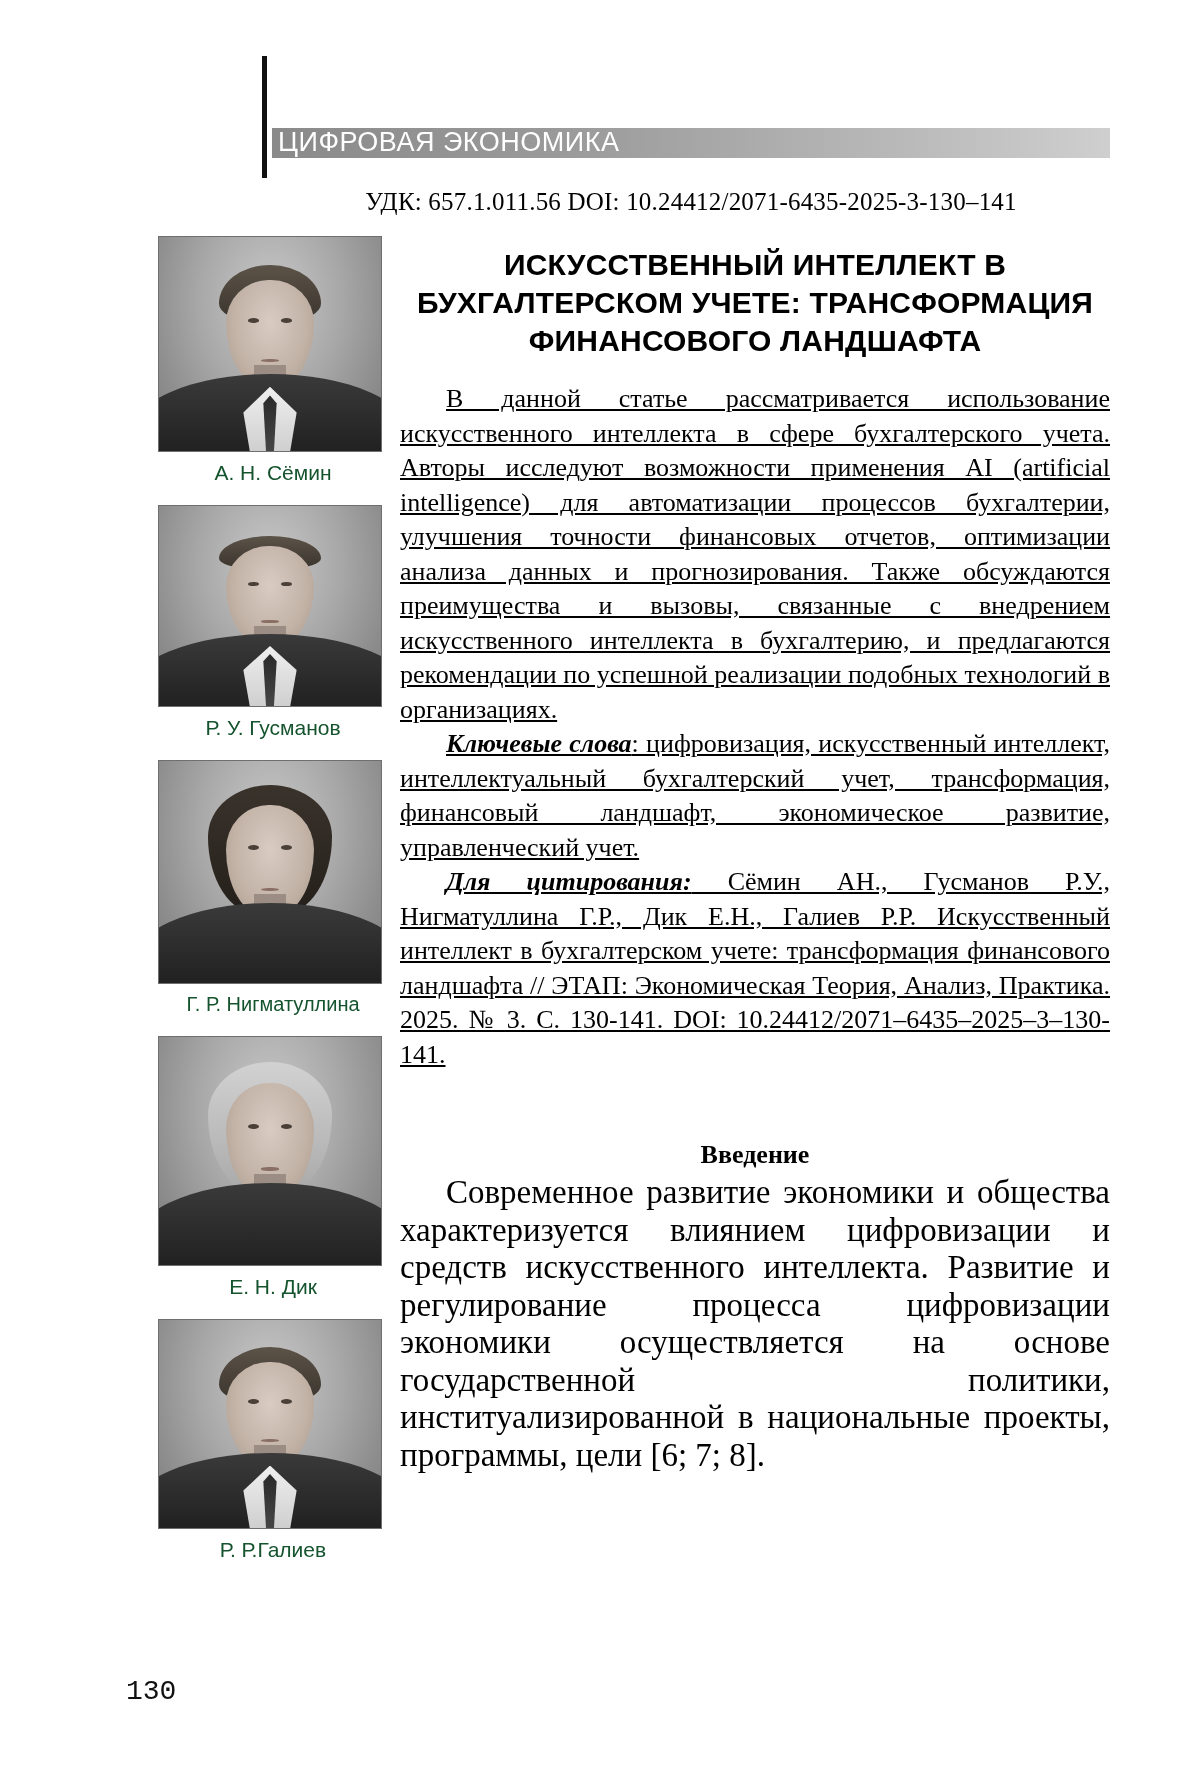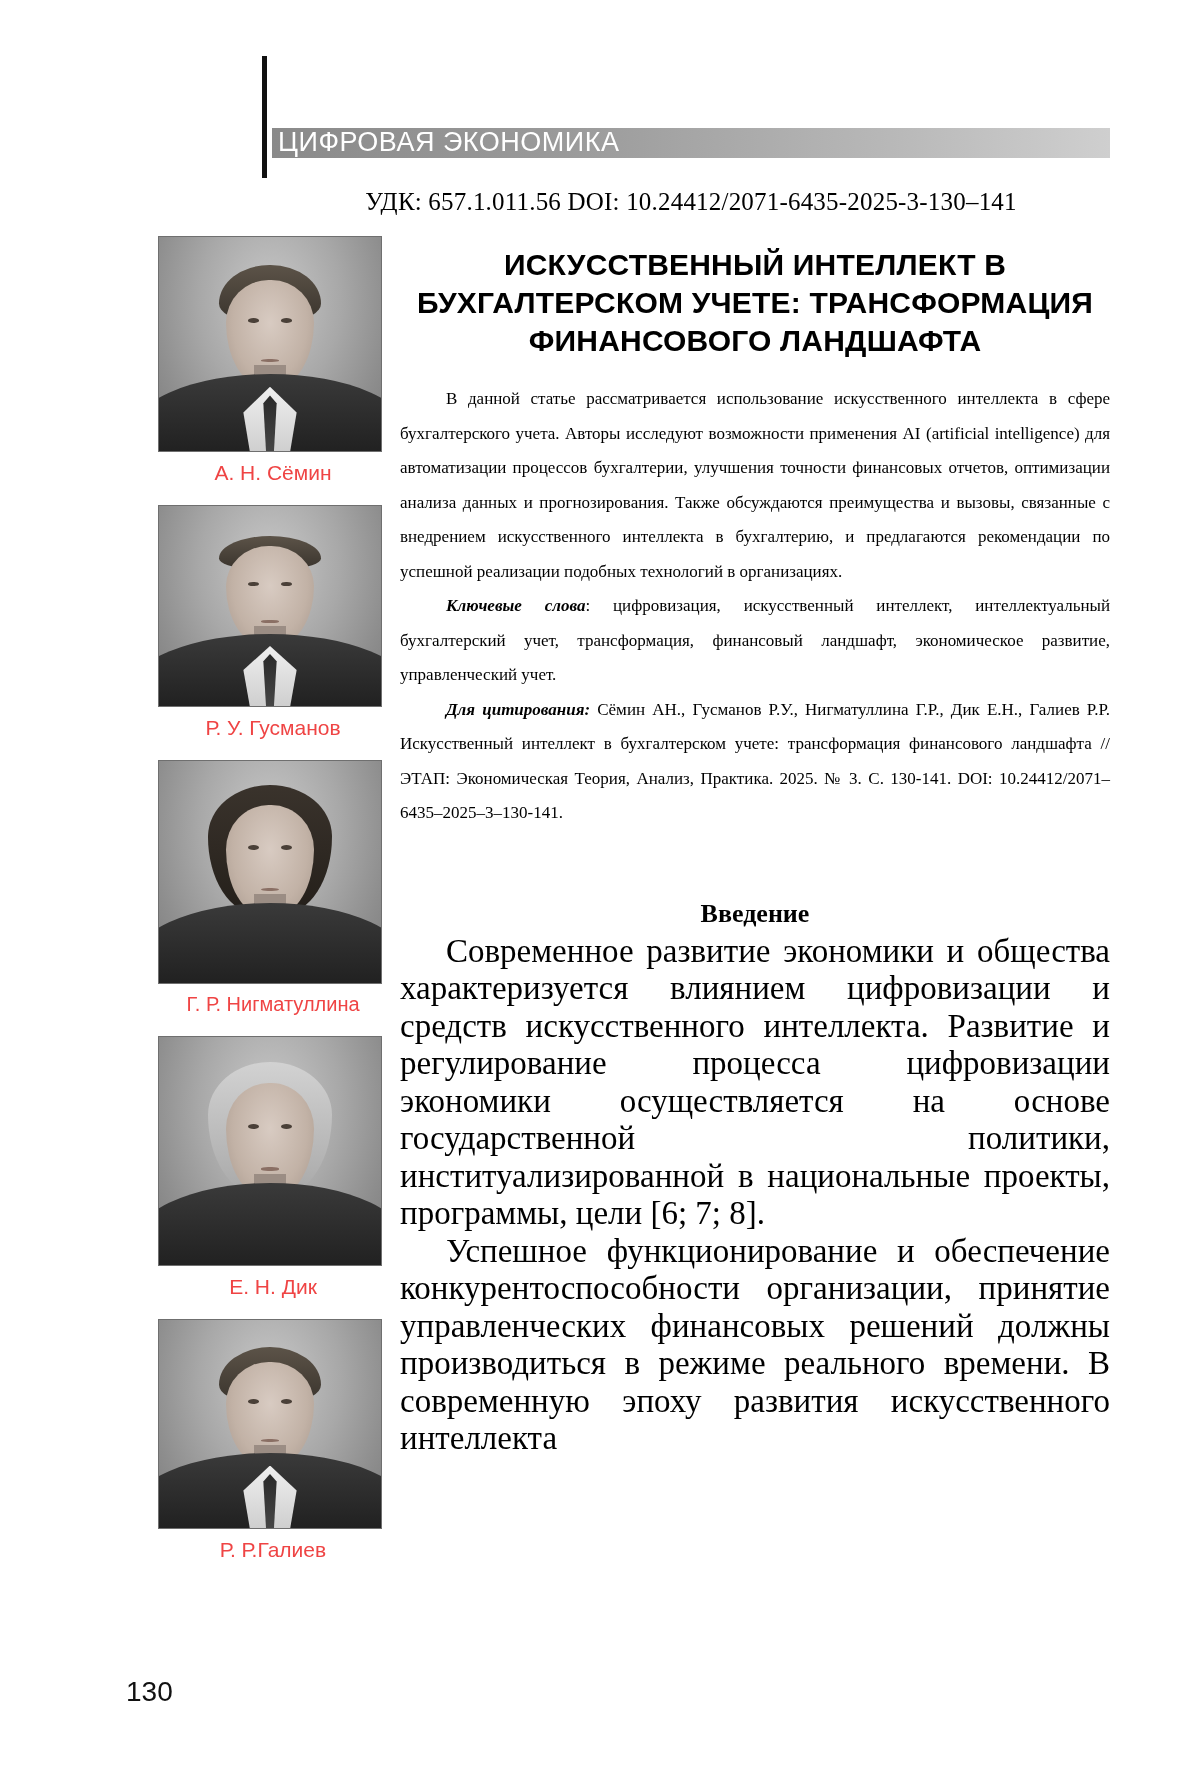--- a/index.html
+++ b/index.html
@@ -79,21 +79,21 @@
   .p3 .portrait-frame { height: 222px; }
   .p4 .portrait-frame { height: 228px; }
   .p5 .portrait-frame { height: 208px; }
 
   .portrait-caption {
     text-align: center;
     font-family: "Liberation Sans", sans-serif;
     font-size: 21px;
     padding-top: 9px;
     padding-bottom: 14px;
-    color: #ef4444;
+    color: #14532d;
     white-space: nowrap;
   }
   .p3 .portrait-caption { font-size: 20px; }
 
   
   .ph { position: absolute; inset: 0; }
   .ph .bg {
     position: absolute; inset: 0;
     background: radial-gradient(ellipse at 50% 30%, #c9c9c9 0%, #a8a8a8 45%, #8e8e8e 75%, #7b7b7b 100%);
   }
@@ -170,25 +170,26 @@
     font-family: "Liberation Sans", sans-serif;
     font-weight: bold;
     font-size: 30px;
     line-height: 38px;
     text-align: center;
     letter-spacing: 0.2px;
     margin: 10px 0 22px 0;
   }
   .abstract p {
     margin: 0;
-    font-size: 17px;
+    font-size: 26px;
     line-height: 34.5px;
     text-align: justify;
     text-indent: 46px;
     hyphens: manual;
+    text-decoration: underline;
   }
   .abstract .kw, .abstract .cite {
     margin-top: 0;
   }
   .lead-italic-bold {
     font-style: italic;
     font-weight: bold;
   }
   .section-heading {
     font-weight: bold;
@@ -201,21 +202,21 @@
     margin: 0;
     font-size: 33px;
     line-height: 37.5px;
     text-align: justify;
     text-indent: 46px;
   }
   .page-number {
     position: absolute;
     left: 126px;
     top: 1676px;
-    font-family: Liberation Sans, sans-serif;
+    font-family: Liberation Mono, monospace;
     font-size: 28px;
     color: #111111;
   }
 </style>
 </head>
 <body>
 
 <div class="page">
 
   <div class="header-rule"></div>
@@ -320,20 +321,19 @@
     <div class="abstract">
       <p>В данной статье рассматривается использование искусственного интеллекта в сфере бухгалтерского учета. Авторы исследуют возможности применения AI (artificial intelligence) для автоматизации процессов бухгалтерии, улучшения точности финансовых отчетов, оптимизации анализа данных и прогнозирования. Также обсуждаются преимущества и вызовы, связанные с внедрением искусственного интеллекта в бухгалтерию, и предлагаются рекомендации по успешной реализации подобных технологий в организациях.</p>
       <p class="kw"><span class="lead-italic-bold">Ключевые слова</span><span>: цифровизация, искусственный интеллект, интеллектуальный бухгалтерский учет, трансформация, финансовый ландшафт, экономическое развитие, управленческий учет.</span></p>
       <p class="cite"><span class="lead-italic-bold">Для цитирования:</span><span> Сёмин АН.,  Гусманов Р.У., Нигматуллина Г.Р., Дик Е.Н., Галиев Р.Р. Искусственный интеллект в бухгалтерском учете: трансформация финансового  ландшафта // ЭТАП: Экономическая Теория, Анализ, Практика. 2025. № 3. С. 130-141. DOI: 10.24412/2071–6435–2025–3–130-141.</span></p>
     </div>
 
     <h2 class="section-heading">Введение</h2>
 
     <div class="body-text">
       <p>Современное развитие экономики и общества характеризуется влиянием цифровизации и средств искусственного интеллекта. Развитие и регулирование процесса цифровизации экономики осуществляется на основе государственной политики, институализированной в национальные проекты, программы, цели [6; 7; 8].</p>
-      <p>Успешное функционирование и обеспечение конкурентоспособности организации, принятие управленческих финансовых решений должны производиться в режиме реального времени. В современную эпоху развития искусственного интеллекта</p>
     </div>
 
   </div>
 
   <div class="page-number">130</div>
 
 </div>
 
 </body></html>

